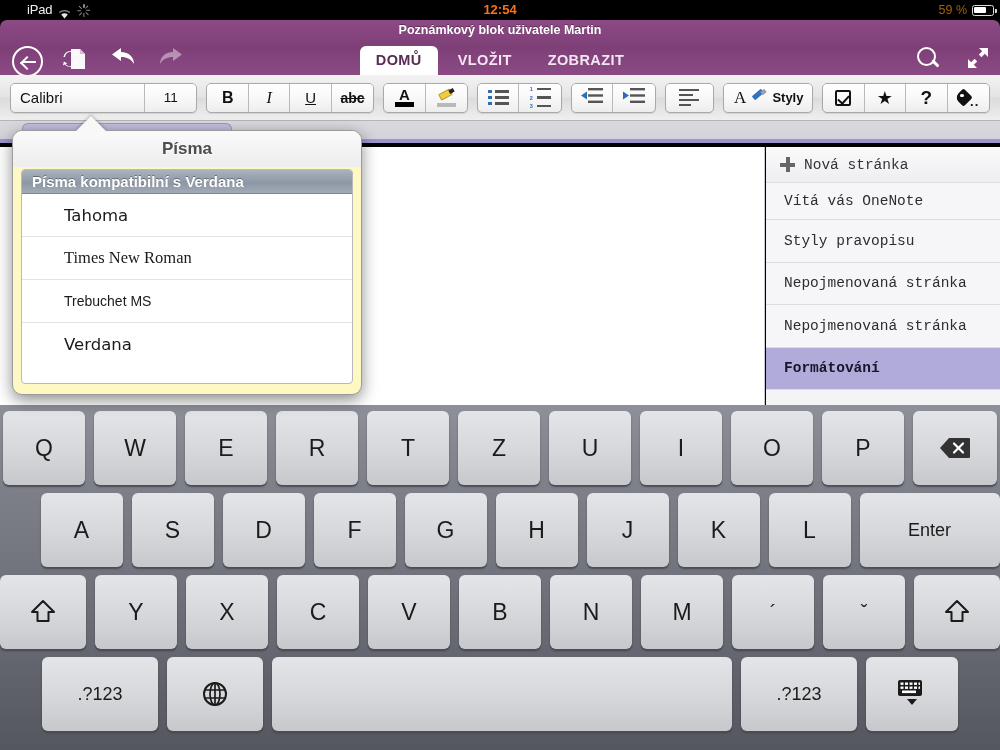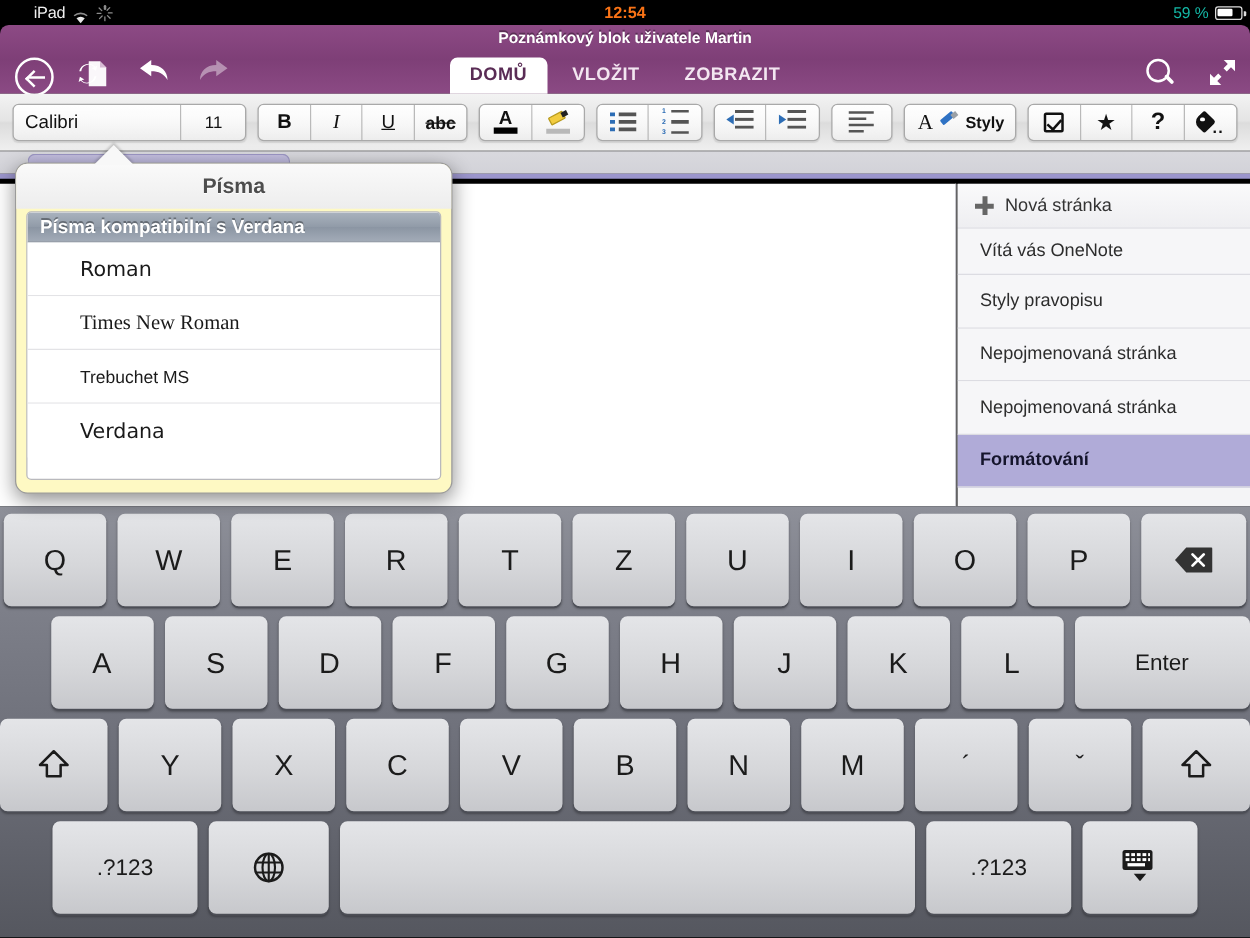--- a/index.html
+++ b/index.html
@@ -18,21 +18,21 @@
     font-size: 12.5px; line-height: 20px;
   }
   .sb-left { position: absolute; left: 5px; top: 0; display: flex; align-items: center; gap: 6px; height: 20px; padding-left: 22px; }
   .sb-label { font-size: 13px; color: #f0f0f0; letter-spacing: -0.2px; }
   .wifi-ico { display:inline-block; width: 13px; height: 11px; position: relative; }
   .spinner { display:inline-block; width: 13px; height: 13px; position: relative; opacity: .75;}
   .spinner i { position:absolute; left:6px; top:0; width:1.4px; height:4px; background:#bbb; border-radius:1px;
     transform-origin: 0.7px 6.5px; }
   .sb-center { position:absolute; left:0; width:1000px; text-align:center; font-size:13px; font-weight:bold; color:#f97316;}
   .sb-right { position: absolute; right: 6px; top: 0; height:20px; display:flex; align-items:center; gap:5px;}
-  .sb-batt-txt { font-size: 12.5px; color:#14b8a6; }
+  .sb-batt-txt { font-size: 12.5px; color:#a16207; }
   .battery { width: 22px; height: 11px; border: 1.4px solid #ddd; border-radius: 2.5px; position: relative; }
   .battery::after { content:""; position:absolute; right:-4px; top:3px; width:2.4px; height:4px; background:#ddd; border-radius:0 1px 1px 0;}
   .battery i { position:absolute; left:1.2px; top:1.2px; bottom:1.2px; width:58%; background:#fff; border-radius:1px; display:block;}
 
   
   .ribbon {
     position: absolute; top: 20px; left: 0; width: 1000px; height: 55px;
     background: linear-gradient(to bottom, #8d4a85 0%, #7e3f77 50%, #8b4a84 100%);
     border-radius: 7px 7px 0 0;
   }
@@ -131,21 +131,21 @@
   }
   .content {
     position:absolute; top: 147px; left: 0; width: 765px; height: 258px;
     background: #fff; border-right: 1px solid #c9c9cf;
   }
   .content .rule { position:absolute; left: 38px; top: 56px; width: 100px; height:1px; background:#eeeef2;}
 
   
   .pagelist {
     position:absolute; top:147px; left: 766px; width: 234px; height: 258px;
-    background: #f4f4f6; overflow: hidden;
+    background: #f4f4f6; overflow: hidden; font-family: Liberation Mono, monospace;
   }
   .pl-newpage {
     height: 36px; display:flex; align-items:center; gap:9px; padding-left: 14px;
     border-bottom: 1px solid #dcdce2; cursor:pointer;
     background: linear-gradient(to bottom, #fafafb, #eeeef1);
     font-size: 14.5px; color:#333;
   }
   .plus-ico { width:15px; height:15px; position:relative;}
   .plus-ico::before{content:"";position:absolute;left:0;top:5.5px;width:15px;height:4px;background:#666;}
   .plus-ico::after{content:"";position:absolute;left:5.5px;top:0;width:4px;height:15px;background:#666;}
@@ -476,21 +476,21 @@
     <div class="pl-item selected">
         <span>Formátování</span>
       </div>
   </div>
 
   <div class="popover">
     <div class="pop-arrow"></div>
     <div class="pop-title">Písma</div>
     <div class="pop-body">
       <div class="pop-section-hdr">Písma kompatibilní s Verdana</div>
-      <div class="pop-row f-tahoma">Roman</div>
+      <div class="pop-row f-tahoma">Tahoma</div>
       <div class="pop-row f-times">Times New Roman</div>
       <div class="pop-row f-trebuchet">Trebuchet MS</div>
       <div class="pop-row f-verdana">Verdana</div>
     </div>
   </div>
 
   <div class="keyboard">
 
     <div class="krow">
       <div class="key">Q</div>

